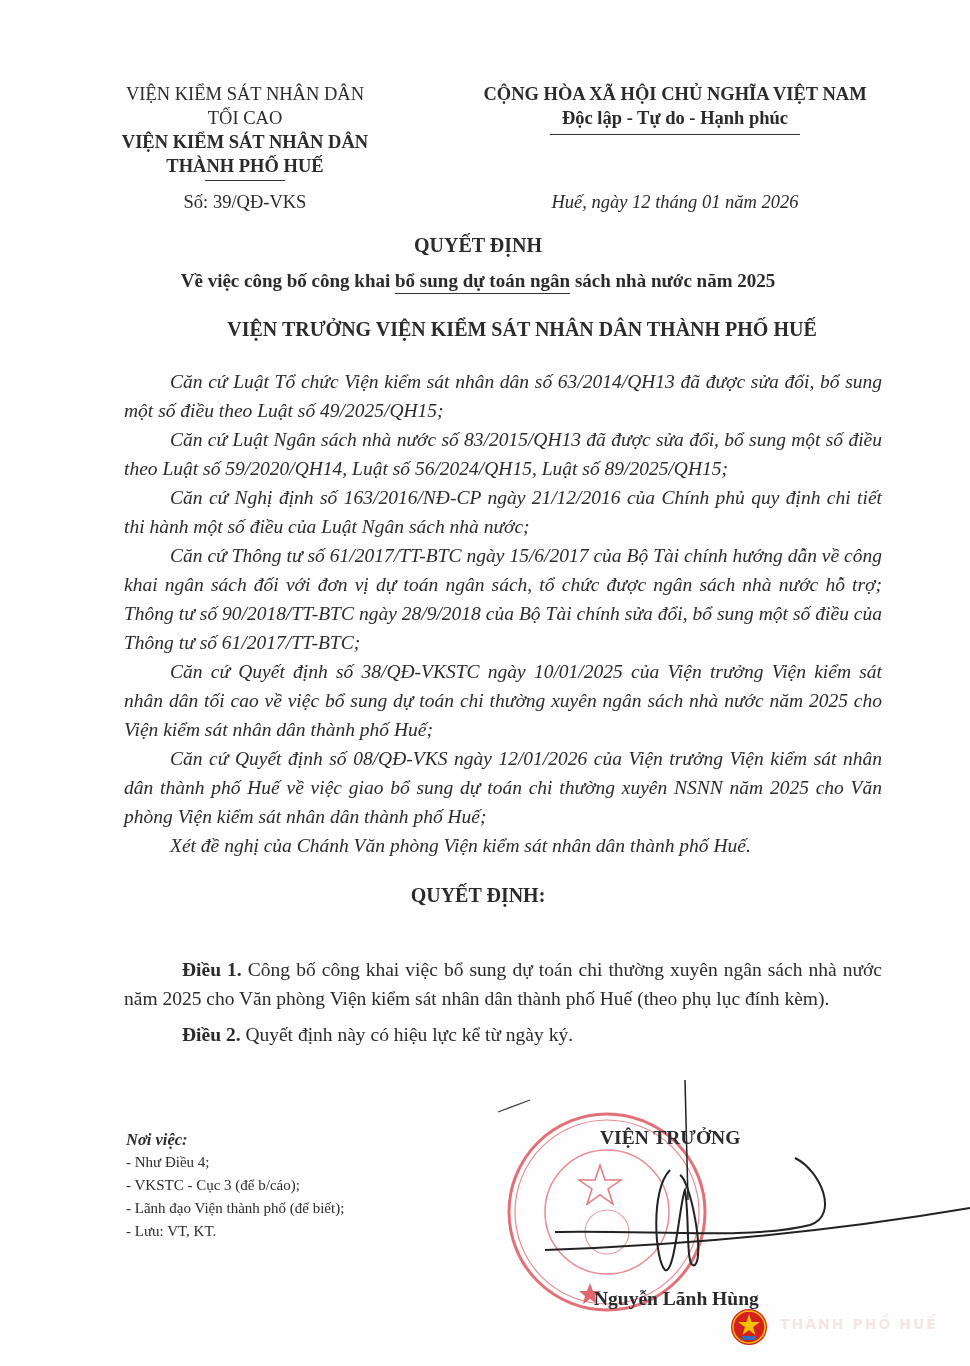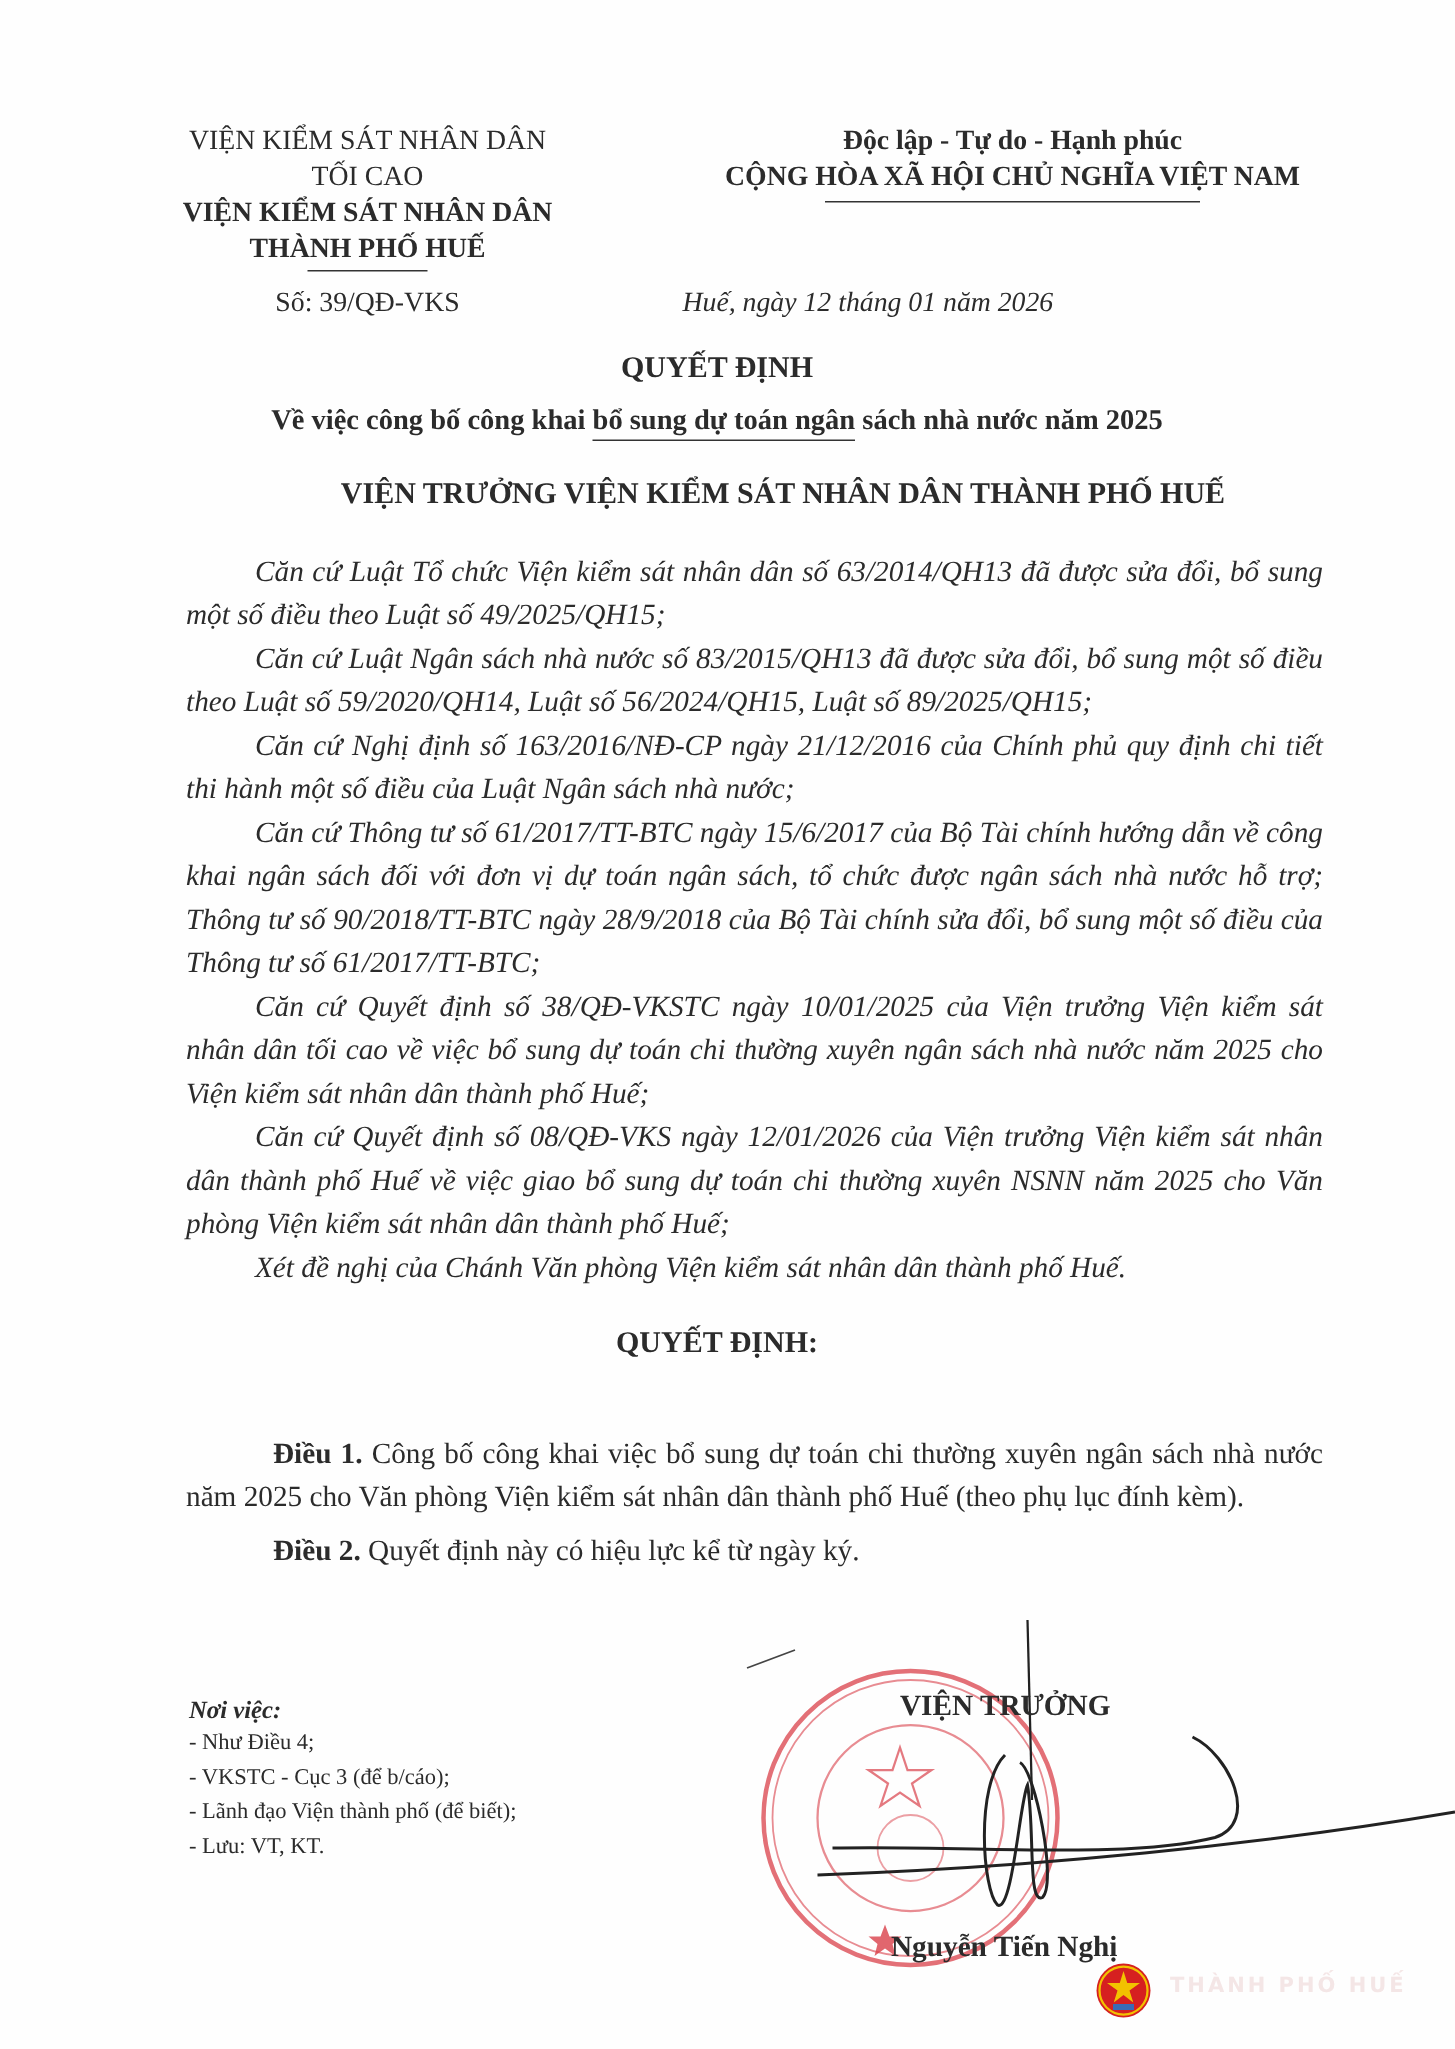--- a/index.html
+++ b/index.html
@@ -7,21 +7,21 @@
     width: 970px; height: 1366px; background: #fefefe; position: relative; overflow: hidden;
     font-family: "Liberation Serif", "DejaVu Serif", serif; color: #2b2b2b;
   }
   .abs { position: absolute; }
   .hdr-left { left: 100px; top: 82px; width: 290px; text-align: center; font-size: 18.5px; line-height: 24px; }
   .hdr-left .b { font-weight: bold; }
   .hdr-left .line { display: block; width: 80px; margin: 2px auto 0; border-top: 1px solid #333; }
   .hdr-right { left: 455px; top: 82px; width: 440px; text-align: center; font-size: 18.5px; line-height: 24px; font-weight: bold; }
   .hdr-right .line { display: block; width: 250px; margin: 4px auto 0; border-top: 1.5px solid #333; }
   .so { left: 100px; top: 192px; width: 290px; text-align: center; font-size: 18.5px; }
-  .date { left: 455px; top: 192px; width: 440px; font-size: 18.5px; font-style: italic; }
+  .date { left: 455px; top: 192px; width: 440px; text-align: center; font-size: 18.5px; font-style: italic; }
   .title { left: 0; width: 956px; text-align: center; font-weight: bold; }
   .t1 { top: 234px; font-size: 20px; }
   .t2 { top: 270px; font-size: 19px; }
   .t2 .ul { border-bottom: 1.5px solid #333; padding-bottom: 2px; }
   .t3 { top: 318px; font-size: 20px; margin-left: 44px; }
   .basis { left: 124px; top: 367px; width: 758px; font-size: 19.5px; line-height: 29px; font-style: italic; text-align: justify; }
   .basis p { margin: 0; text-indent: 46px; }
   .decide { top: 884px; font-size: 20px; }
   .articles { left: 124px; top: 928px; width: 758px; font-size: 19.5px; line-height: 29px; text-align: justify; margin-top: 27px; }
   .articles p { margin: 0 0 7px 0; text-indent: 58px; }
@@ -40,22 +40,22 @@
 
 <div class="abs hdr-left">
   <div>VIỆN KIỂM SÁT NHÂN DÂN</div>
   <div>TỐI CAO</div>
   <div class="b">VIỆN KIỂM SÁT NHÂN DÂN</div>
   <div class="b">THÀNH PHỐ HUẾ</div>
   <span class="line"></span>
 </div>
 
 <div class="abs hdr-right">
+  <div>CỘNG HÒA XÃ HỘI CHỦ NGHĨA VIỆT NAM</div>
   <div>Độc lập - Tự do - Hạnh phúc</div>
-  <div>CỘNG HÒA XÃ HỘI CHỦ NGHĨA VIỆT NAM</div>
   <span class="line"></span>
 </div>
 
 <div class="abs so">Số: 39/QĐ-VKS</div>
 <div class="abs date">Huế, ngày 12 tháng 01 năm 2026</div>
 
 <div class="abs title t1">QUYẾT ĐỊNH</div>
 <div class="abs title t2">
   <span>Về việc công bố công khai </span><span class="ul">bổ sung dự toán ngân</span><span> sách nhà nước năm 2025</span>
 </div>
@@ -97,21 +97,21 @@
 
 <svg class="abs signature" viewBox="0 0 480 240">
   <path d="M195,0 L198,120" stroke="#222" stroke-width="1.5" fill="none"></path>
   <path d="M180,90 C160,110 165,180 175,190 C185,195 190,120 195,110 C200,140 195,190 205,185 C215,175 200,100 190,95" stroke="#222" stroke-width="2" fill="none"></path>
   <path d="M65,152 C160,150 260,160 320,145 C350,135 330,90 305,78" stroke="#222" stroke-width="2" fill="none"></path>
   <path d="M55,170 C200,165 350,150 480,128" stroke="#222" stroke-width="2" fill="none"></path>
   <path d="M8,32 L40,20" stroke="#444" stroke-width="1.2" fill="none"></path>
 </svg>
 
 <div class="abs sign-title">VIỆN TRƯỞNG</div>
-<div class="abs signer">Nguyễn Tiến Nghị</div>
+<div class="abs signer">Nguyễn Lãnh Hùng</div>
 
 <svg class="abs emblem" viewBox="0 0 38 38">
   <circle cx="19" cy="19" r="18" fill="#d62020"></circle>
   <circle cx="19" cy="19" r="16" fill="none" stroke="#f2c200" stroke-width="1.5"></circle>
   <polygon points="19,6 21.5,14 30,14 23,19 25.5,27 19,22 12.5,27 15,19 8,14 16.5,14" fill="#f2c200"></polygon>
   <rect x="12" y="28" width="14" height="4" fill="#3a6bb5"></rect>
 </svg>
 <div class="abs watermark">THÀNH PHỐ HUẾ</div>
 
 </body></html>

